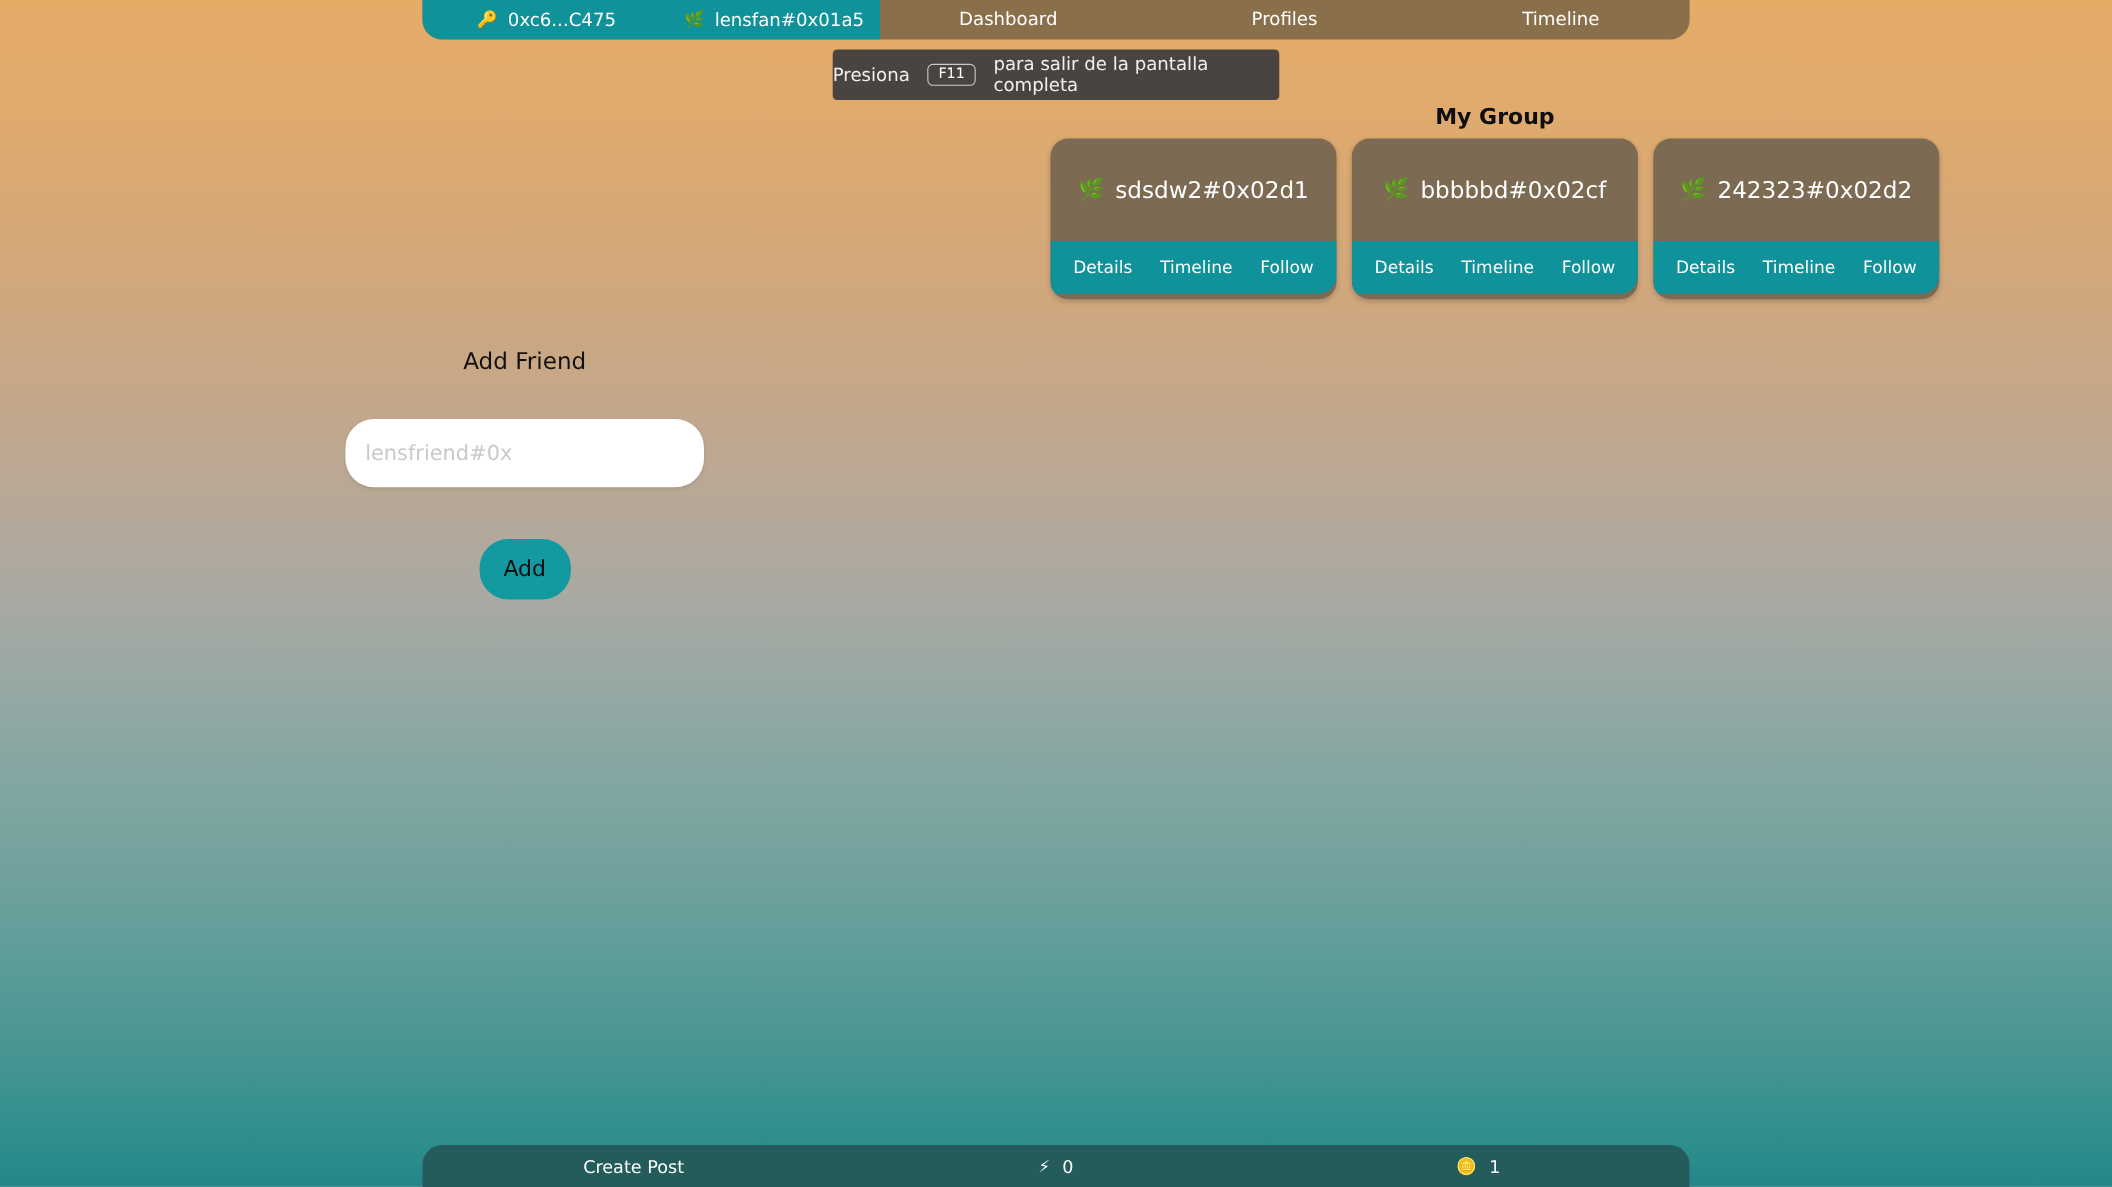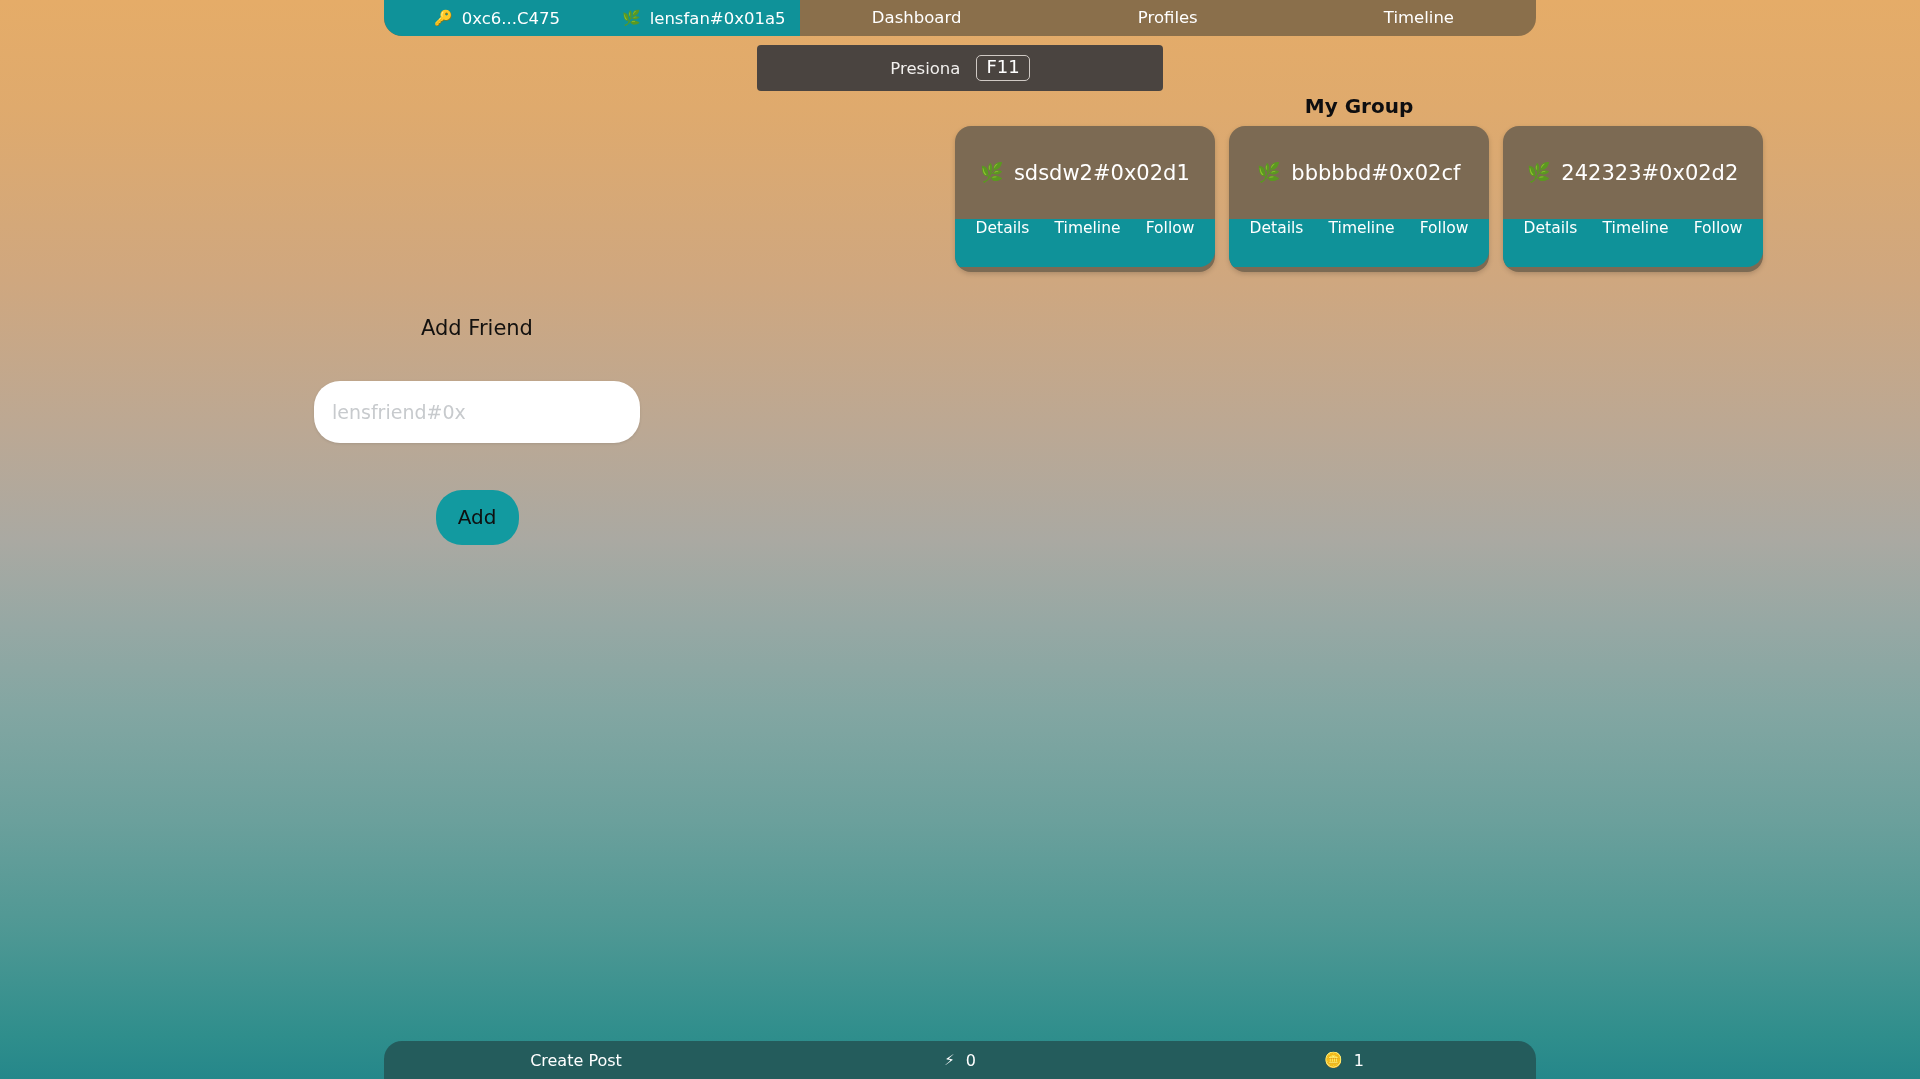--- a/index.html
+++ b/index.html
@@ -91,21 +91,21 @@
     justify-content: center;
     gap: 16px;
     color: #f2f0ee;
     font-size: 16.5px;
     z-index: 25;
   }
   .kbd {
     border: 1.5px solid #cfc9c4;
     border-radius: 5px;
     padding: 2px 9px 3px;
-    font-size: 18px;
+    font-size: 13px;
     line-height: 1.05;
     color: #ffffff;
   }
 
   
   .group-section {
     position: absolute;
     top: 96px;
     left: 955px;
     width: 808px;
@@ -146,20 +146,21 @@
   .member-name .leaf { font-size: 19px; line-height: 1; }
   .card-actions {
     position: absolute;
     left: 0;
     right: 0;
     bottom: 5px;
     height: 48px;
     background: #0f9299;
     border-bottom-right-radius: 16px;
     display: flex;
+    align-items: center;
     justify-content: space-around;
     padding: 0 8px;
   }
   .card-action {
     color: #ffffff;
     font-size: 15.5px;
     cursor: pointer;
     user-select: none;
     white-space: nowrap;
   }
@@ -257,20 +258,21 @@
   <div class="nav-tabs">
     <div class="nav-tab">Dashboard</div>
     <div class="nav-tab">Profiles</div>
     <div class="nav-tab">Timeline</div>
   </div>
 </div>
 
 <div class="fs-tooltip">
   <span>Presiona</span>
   <span class="kbd">F11</span>
+  <span>para salir de la pantalla completa</span>
 </div>
 
 <div class="group-section">
   <div class="group-title">My Group</div>
   <div class="group-cards">
 
     <div class="member-card">
       <div class="member-name">
         <span class="leaf">🌿</span>
         <span>sdsdw2#0x02d1</span>

